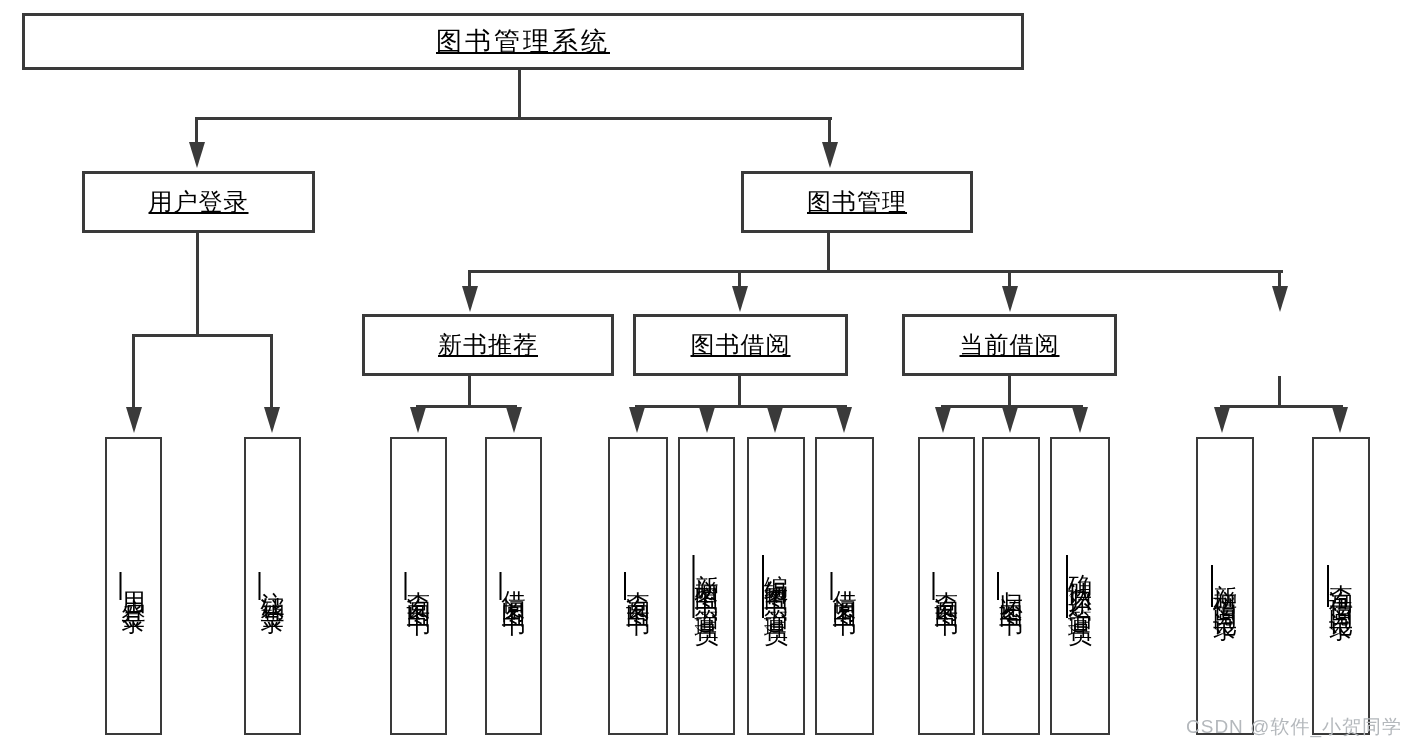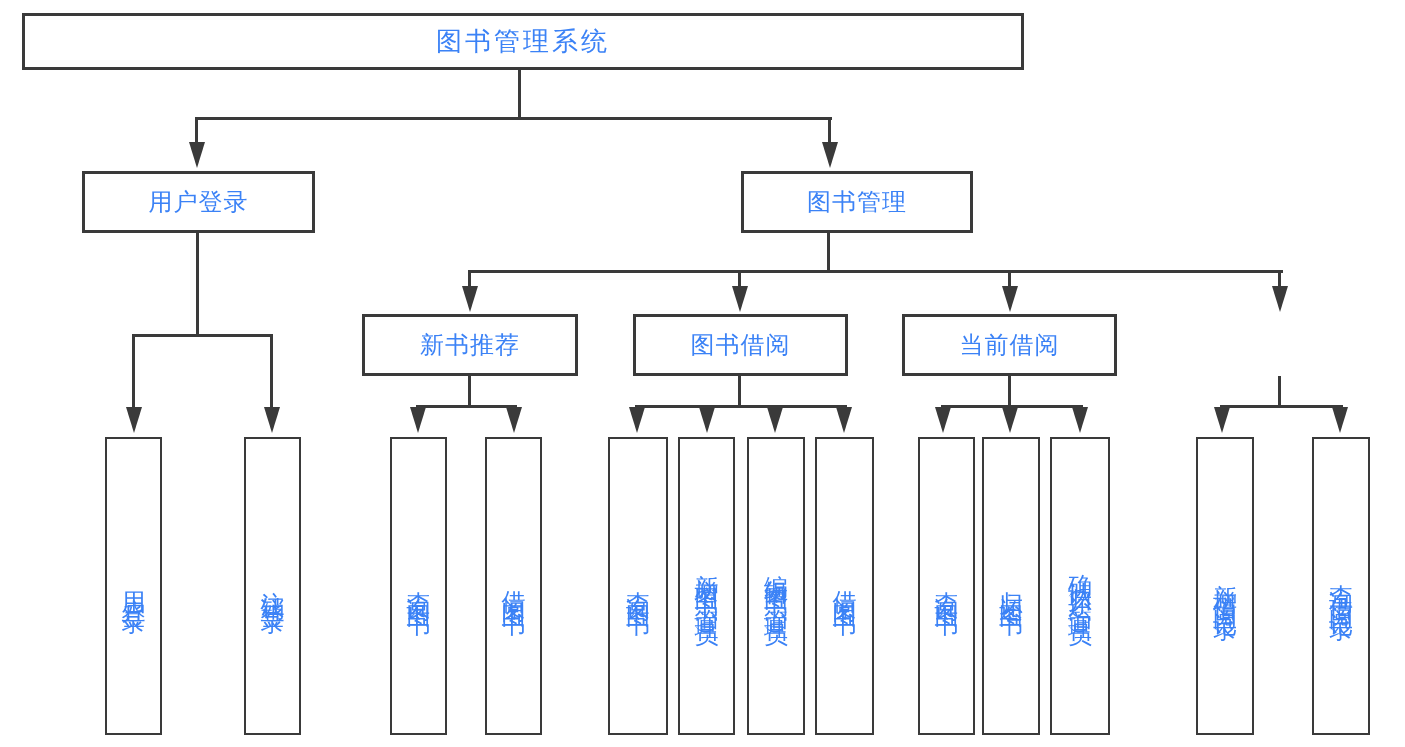--- a/index.html
+++ b/index.html
@@ -13,22 +13,23 @@
   .box{
     position:absolute;
     box-sizing:border-box;
     background:#ffffff;
     border:3px solid #3a3a3a;
     display:flex;
     align-items:center;
     justify-content:center;
     font-size:24px;
     letter-spacing:1px;
-    color:#3b82f6;
+    color:#000000;
     z-index:2;
+    text-decoration:underline;
   }
   .root-box{font-size:26px;letter-spacing:3px;}
   .leaf{
     border-width:2.5px;
     writing-mode:vertical-rl;
     text-orientation:mixed;
     font-size:24px;
     letter-spacing:7px;
     line-height:1;
   }
@@ -102,21 +103,21 @@
   <div class="vl" style="left:1278px;top:376px;width:3px;height:31px;"></div>
   <div class="hl" style="left:1220px;top:405px;width:123px;height:3px;"></div>
   <div class="arr" style="left:1214px;top:407px;"></div>
   <div class="arr" style="left:1332px;top:407px;"></div>
 
   <div class="box root-box" style="left:22px;top:13px;width:1002px;height:57px;">图书管理系统</div>
 
   <div class="box" style="left:82px;top:171px;width:233px;height:62px;">用户登录</div>
   <div class="box" style="left:741px;top:171px;width:232px;height:62px;">图书管理</div>
 
-  <div class="box" style="left:362px;top:314px;width:216px;height:62px;">新书推荐</div>
+  <div class="box" style="left:362px;top:314px;width:252px;height:62px;">新书推荐</div>
   <div class="box" style="left:633px;top:314px;width:215px;height:62px;">图书借阅</div>
   <div class="box" style="left:902px;top:314px;width:215px;height:62px;">当前借阅</div>
 
   <div class="box leaf" style="left:105px;top:437px;width:57px;height:298px;">用户登录</div>
   <div class="box leaf" style="left:244px;top:437px;width:57px;height:298px;">注销登录</div>
 
   <div class="box leaf" style="left:390px;top:437px;width:57px;height:298px;">查询图书</div>
   <div class="box leaf" style="left:485px;top:437px;width:57px;height:298px;">借阅图书</div>
 
   <div class="box leaf" style="left:608px;top:437px;width:60px;height:298px;">查询图书</div>
@@ -124,14 +125,15 @@
   <div class="box leaf" style="left:747px;top:437px;width:58px;height:298px;">编辑图书（管理员）</div>
   <div class="box leaf" style="left:815px;top:437px;width:59px;height:298px;">借阅图书</div>
 
   <div class="box leaf" style="left:918px;top:437px;width:57px;height:298px;">查询图书</div>
   <div class="box leaf" style="left:982px;top:437px;width:58px;height:298px;">归还图书</div>
   <div class="box leaf" style="left:1050px;top:437px;width:60px;height:298px;">确认归还（管理员）</div>
 
   <div class="box leaf" style="left:1196px;top:437px;width:58px;height:298px;">新增借阅记录</div>
   <div class="box leaf" style="left:1312px;top:437px;width:58px;height:298px;">查询借阅记录</div>
 
+  <div id="watermark">CSDN @软件_小贺同学</div>
 
 </div>
 
 </body></html>

